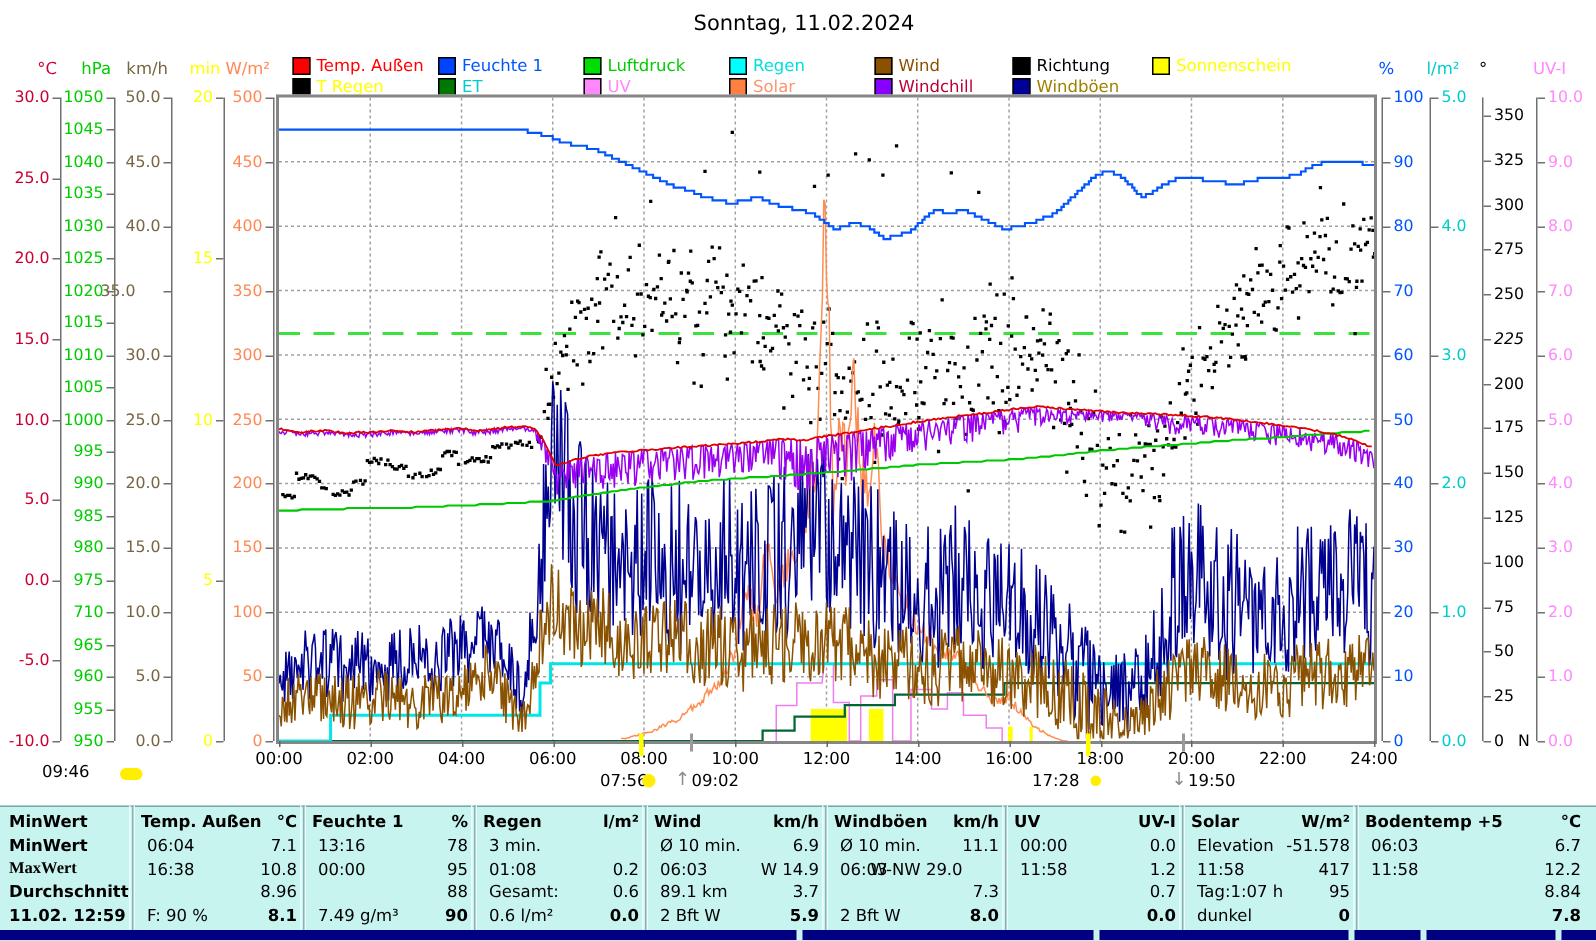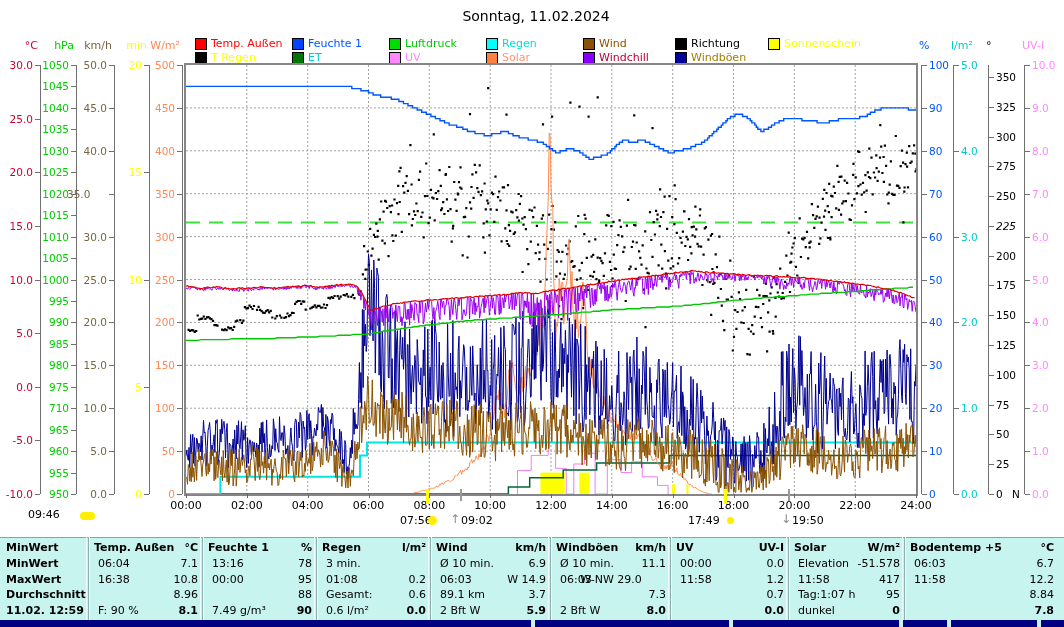--- a/index.html
+++ b/index.html
@@ -334,35 +334,35 @@
 
   <div id="markers">
     <span class="mark-tx" style="left:28px;top:508px;">09:46</span>
     <span class="abs" style="left:80px;top:512px;width:15px;height:8px;background:#ffee00;border-radius:5px;"></span>
 
     <span class="mark-tx" style="left:400px;">07:56</span>
     <span class="abs" style="left:428px;top:516px;width:9px;height:9px;background:#ffee00;border-radius:50%;"></span>
     <span class="arrow" style="left:450px;">↑</span>
     <span class="mark-tx" style="left:461px;">09:02</span>
 
-    <span class="mark-tx" style="left:688px;">17:49</span>
+    <span class="mark-tx" style="left:688px;">17:28</span>
     <span class="abs" style="left:727px;top:517px;width:7px;height:7px;background:#ffee00;border-radius:50%;"></span>
     <span class="arrow" style="left:781px;">↓</span>
     <span class="mark-tx" style="left:792px;">19:50</span>
 
     <span class="suntick" style="left:426px;top:489px;height:15px;"></span>
     <span class="suntick" style="left:724px;top:489px;height:15px;"></span>
     <span class="moontick" style="left:460px;top:489px;height:12px;"></span>
     <span class="moontick" style="left:788px;top:489px;height:12px;"></span>
   </div>
 
   <div id="table-band" class="abs">
       <div class="tb-cell abs" style="left: 6px; top: 2px; font-weight: bold;">MinWert</div>
       <div class="tb-cell abs" style="left: 6px; top: 17.8px; font-weight: bold;">MinWert</div>
-      <div class="tb-cell abs" style="left: 6px; top: 33.6px; font-weight: bold;">MaxWert</div>
+      <div class="tb-cell abs" style="left: 6px; top: 33.6px; font-weight: bold; font-family: Liberation Serif, serif;">MaxWert</div>
       <div class="tb-cell abs" style="left: 6px; top: 49.4px; font-weight: bold;">Durchschnitt</div>
       <div class="tb-cell abs" style="left: 6px; top: 65.2px; font-weight: bold;">11.02. 12:59</div>
       <div class="tb-cell abs" style="left: 94px; top: 2px; font-weight: bold;">Temp. Außen</div>
       <div class="tb-cell abs" style="left: 94px; top: 2px; width: 104px; text-align: right; font-weight: bold;">°C</div>
       <div class="tb-cell abs" style="left: 98px; top: 17.8px;">06:04</div>
       <div class="tb-cell abs" style="left: 94px; top: 17.8px; width: 104px; text-align: right;">7.1</div>
       <div class="tb-cell abs" style="left: 98px; top: 33.6px;">16:38</div>
       <div class="tb-cell abs" style="left: 94px; top: 33.6px; width: 104px; text-align: right;">10.8</div>
       <div class="tb-cell abs" style="left: 94px; top: 49.4px; width: 104px; text-align: right;">8.96</div>
       <div class="tb-cell abs" style="left: 98px; top: 65.2px;">F: 90 %</div>

